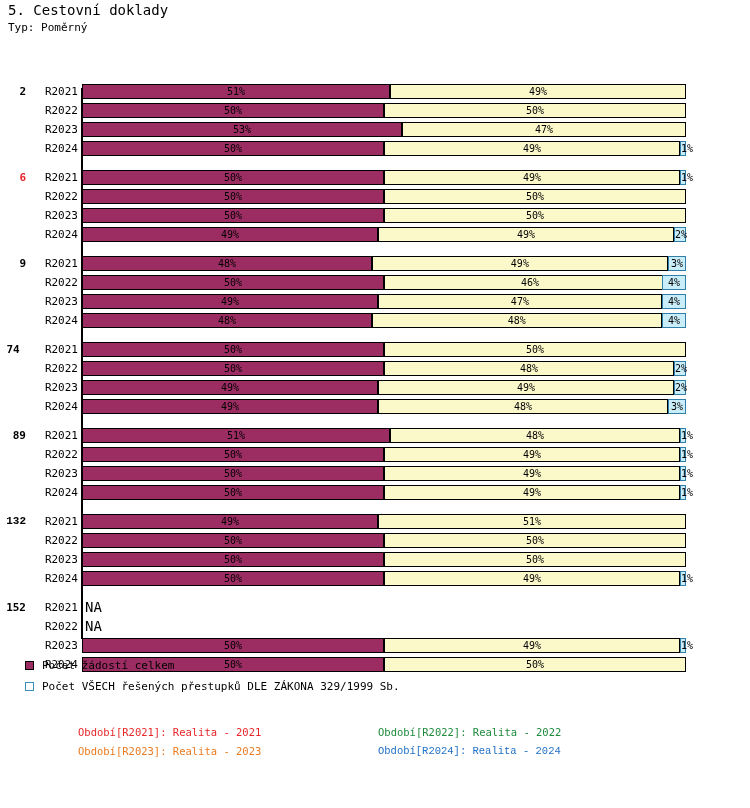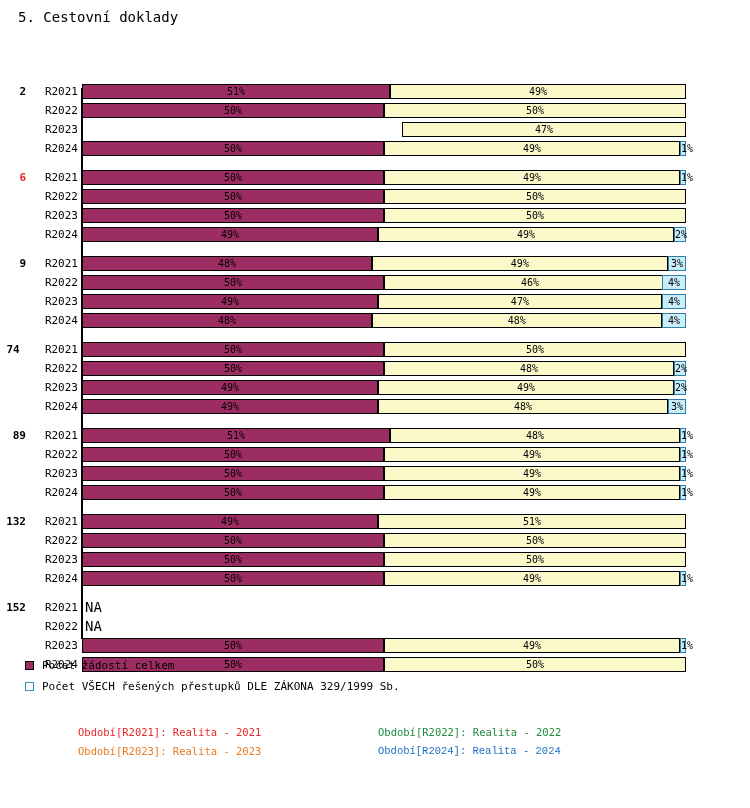--- a/index.html
+++ b/index.html
@@ -10,21 +10,21 @@
   body {
     width: 750px;
     height: 808px;
     font-family: "DejaVu Sans Mono", monospace;
     color: #000000;
     position: relative;
     overflow: hidden;
   }
 
   
-  #header { padding: 2px 0 0 18px; margin-top: 7px; }
+  #header { padding: 2px 0 0 8px; }
   .title1 {
     font-size: 14px;
     line-height: 17px;
     letter-spacing: 0px;
     white-space: pre;
   }
   .title2 {
     font-size: 14px;
     line-height: 19px;
     white-space: pre;
@@ -156,20 +156,21 @@
   .f-c0 { left: 78px; }
   .f-c1 { left: 378px; }
   .f-r0 { top: 3px; }
   .f-r1 { top: 22px; }
 </style>
 </head>
 <body>
 
 <div id="header">
   <div class="title1">5. Cestovní doklady</div>
+  <div class="typeline">Typ: Poměrný</div>
 </div>
 
 <div id="chart">
   <div id="axis"></div>
   <div id="groups-host">
       <div class="grp">
         <div class="row">
           <div class="grp-label" style="color: rgb(0, 0, 0);">2</div>
           <div class="per-label">R2021</div>
           <div class="bar-area">
@@ -180,20 +181,21 @@
         <div class="row">
           <div class="per-label">R2022</div>
           <div class="bar-area">
             <div class="seg s1" style="left: 0px; width: 302px;"><span>50%</span></div>
             <div class="seg s2" style="left: 302px; width: 302px;"><span>50%</span></div>
           </div>
         </div>
         <div class="row">
           <div class="per-label">R2023</div>
           <div class="bar-area">
+            <div class="seg s1" style="left: 0px; width: 320.12px;"><span>53%</span></div>
             <div class="seg s2" style="left: 320.12px; width: 283.88px;"><span>47%</span></div>
           </div>
         </div>
         <div class="row">
           <div class="per-label">R2024</div>
           <div class="bar-area">
             <div class="seg s1" style="left: 0px; width: 302px;"><span>50%</span></div>
             <div class="seg s2" style="left: 302px; width: 295.96px;"><span>49%</span></div>
             <div class="seg s3" style="left: 597.96px; width: 6.04px; border-color: rgb(47, 127, 168);"><span>1%</span></div>
           </div>
@@ -336,21 +338,21 @@
           <div class="bar-area">
             <div class="seg s1" style="left: 0px; width: 302px;"><span>50%</span></div>
             <div class="seg s2" style="left: 302px; width: 295.96px;"><span>49%</span></div>
             <div class="seg s3" style="left: 597.96px; width: 6.04px; border-color: rgb(47, 127, 168);"><span>1%</span></div>
           </div>
         </div>
       </div>
       <div style="height: 10px;"></div>
       <div class="grp">
         <div class="row">
-          <div class="grp-label" style="color: rgb(0, 0, 0);">132</div>
+          <div class="grp-label" style="color: rgb(0, 0, 0); font-family: Liberation Mono, monospace;">132</div>
           <div class="per-label">R2021</div>
           <div class="bar-area">
             <div class="seg s1" style="left: 0px; width: 295.96px;"><span>49%</span></div>
             <div class="seg s2" style="left: 295.96px; width: 308.04px;"><span>51%</span></div>
           </div>
         </div>
         <div class="row">
           <div class="per-label">R2022</div>
           <div class="bar-area">
             <div class="seg s1" style="left: 0px; width: 302px;"><span>50%</span></div>

